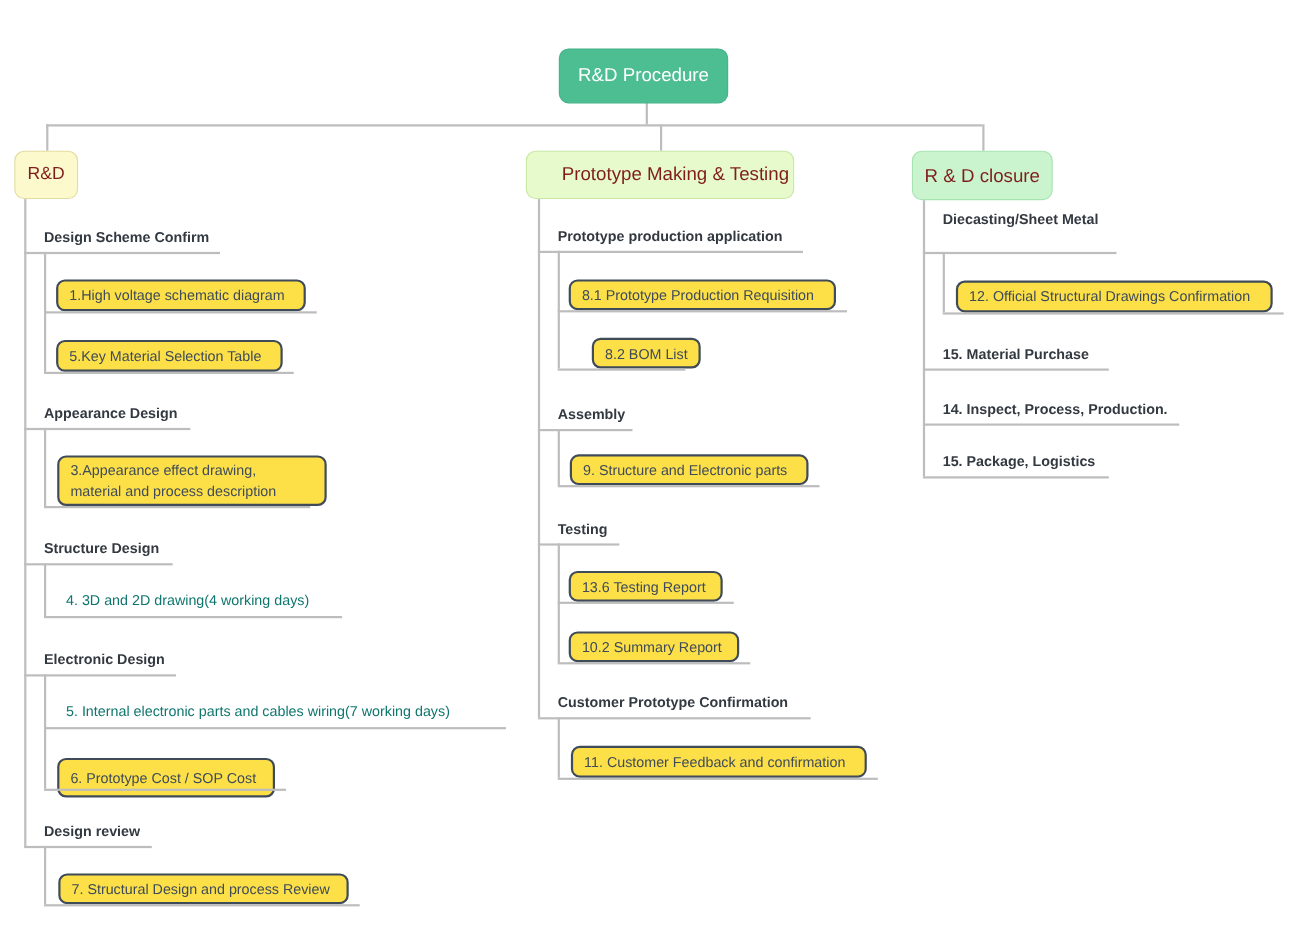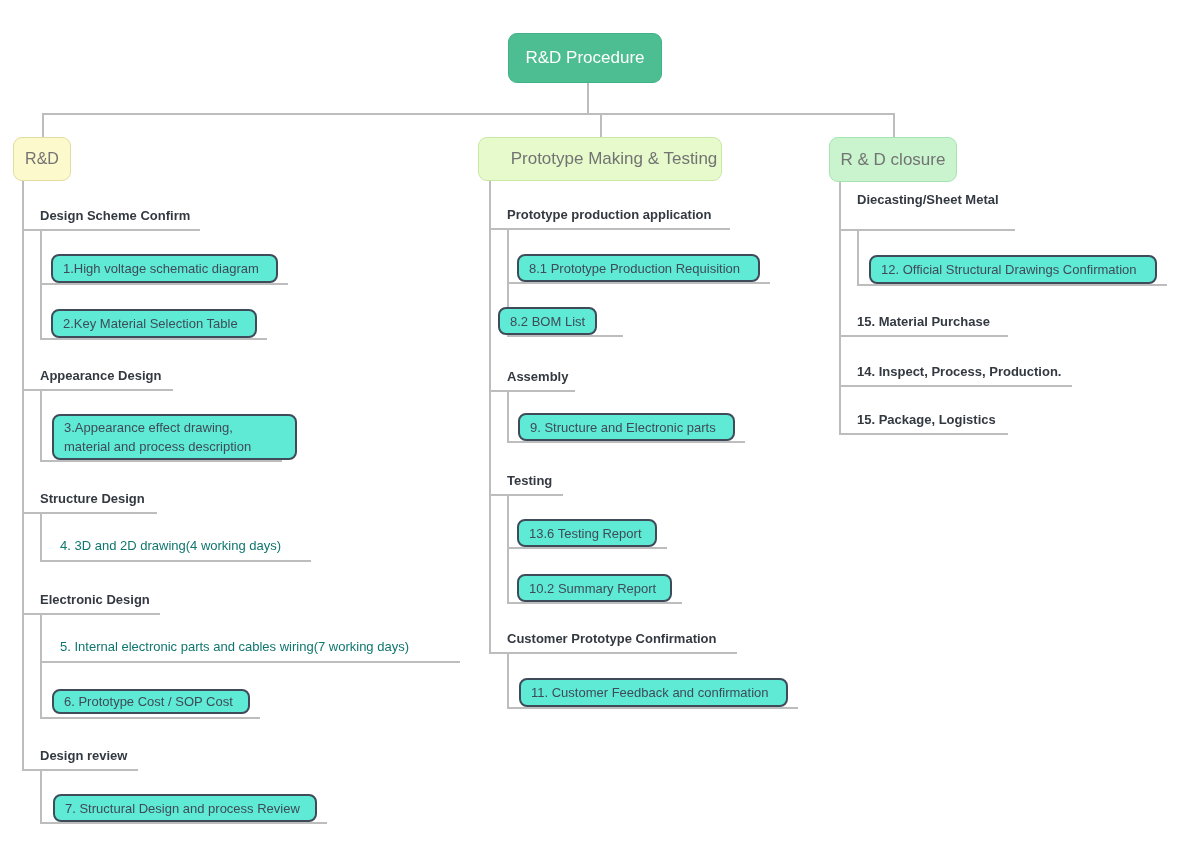--- a/index.html
+++ b/index.html
@@ -3,91 +3,91 @@
 <meta charset="utf-8">
 <style>
   html,body{margin:0;padding:0;background:#ffffff;}
   body{font-family:"Liberation Sans", sans-serif;}
   .canvas{position:relative;width:1185px;height:846px;background:#ffffff;overflow:hidden;}
   .line-h{position:absolute;height:1.5px;background:#bdbdbd;}
   .line-v{position:absolute;width:1.5px;background:#bdbdbd;}
   .node{position:absolute;display:flex;align-items:center;justify-content:center;
         border-radius:9px;font-size:17px;box-sizing:border-box;white-space:nowrap;}
   .root{background:#4dbd92;color:#ffffff;border:1px solid #41b288;}
-  .branch{color:#737373;}
+  .branch{color:#7f1d1d;}
   .b1{background:#fcf9cc;border:1px solid #e3dca0;}
   .b2{background:#e6facb;border:1px solid #c8e8a3;}
   .b3{background:#c9f4ce;border:1px solid #a5e3b1;}
   .title{position:absolute;font-size:13px;font-weight:bold;color:#333941;white-space:nowrap;}
   .boxed{position:absolute;display:flex;align-items:center;border:2px solid #3f4b59;
-         border-radius:8px;background:#5eead4;color:#3f4b59;font-size:13px;
+         border-radius:8px;background:#fde047;color:#3f4b59;font-size:13px;
          padding:0 10px;box-sizing:border-box;white-space:pre-line;line-height:19px;}
   .plain{position:absolute;font-size:13px;color:#0f766e;white-space:nowrap;}
 </style>
 </head>
 <body>
 
 <div class="canvas">
 
   <div class="line-v" style="left:587px;top:83px;height:30px;"></div>
   <div class="line-h" style="left:42px;top:113px;width:851px;"></div>
   <div class="line-v" style="left:42px;top:113px;height:24px;"></div>
   <div class="line-v" style="left:600px;top:113px;height:24px;"></div>
   <div class="line-v" style="left:893px;top:113px;height:24px;"></div>
 
   <div class="line-v" style="left:22px;top:181px;height:589px;"></div>
   <div class="line-v" style="left:489px;top:181px;height:471px;"></div>
   <div class="line-v" style="left:839px;top:182px;height:251px;"></div>
 
-  <div class="node root" style="left:508px;top:33px;width:154px;height:50px;">R&amp;D Procedure</div>
+  <div class="node root" style="left:508px;top:44px;width:154px;height:50px;">R&amp;D Procedure</div>
   <div class="node branch b1" style="left:13px;top:137px;width:58px;height:44px;font-size:16px;">R&amp;D</div>
   <div class="node branch b2" style="left:478px;top:137px;width:244px;height:44px;padding-left:28px;">Prototype Making &amp; Testing</div>
   <div class="node branch b3" style="left:829px;top:137px;width:128px;height:45px;">R &amp; D closure</div>
 
   <div class="title" style="left:40px;top:208px;">Design Scheme Confirm</div>
   <div class="line-h" style="left:22px;top:229px;width:178px;"></div>
   <div class="line-v" style="left:40px;top:229px;height:109px;"></div>
   <div class="boxed" style="left:51px;top:254px;min-width:227px;height:29px;">1.High voltage schematic diagram</div>
   <div class="line-h" style="left:40px;top:283px;width:248px;"></div>
-  <div class="boxed" style="left:51px;top:309px;min-width:206px;height:29px;">2.Key Material Selection Table</div>
+  <div class="boxed" style="left:51px;top:309px;min-width:206px;height:29px;">5.Key Material Selection Table</div>
   <div class="line-h" style="left:40px;top:338px;width:227px;"></div>
 
   <div class="title" style="left:40px;top:368px;">Appearance Design</div>
   <div class="line-h" style="left:22px;top:389px;width:151px;"></div>
   <div class="line-v" style="left:40px;top:389px;height:71px;"></div>
   <div class="boxed" style="left:52px;top:414px;width:245px;height:46px;">3.Appearance effect drawing,
 material and process description</div>
   <div class="line-h" style="left:40px;top:460px;width:242px;"></div>
 
   <div class="title" style="left:40px;top:491px;">Structure Design</div>
   <div class="line-h" style="left:22px;top:512px;width:135px;"></div>
   <div class="line-v" style="left:40px;top:512px;height:48px;"></div>
   <div class="plain" style="left:60px;top:538px;">4. 3D and 2D drawing(4 working days)</div>
   <div class="line-h" style="left:40px;top:560px;width:271px;"></div>
 
   <div class="title" style="left:40px;top:592px;">Electronic Design</div>
   <div class="line-h" style="left:22px;top:613px;width:138px;"></div>
   <div class="line-v" style="left:40px;top:613px;height:104px;"></div>
   <div class="plain" style="left:60px;top:639px;">5. Internal electronic parts and cables wiring(7 working days)</div>
   <div class="line-h" style="left:40px;top:661px;width:420px;"></div>
-  <div class="boxed" style="left:52px;top:689px;min-width:198px;height:25px;">6. Prototype Cost / SOP Cost</div>
+  <div class="boxed" style="left:52px;top:689px;min-width:198px;height:36px;">6. Prototype Cost / SOP Cost</div>
   <div class="line-h" style="left:40px;top:717px;width:220px;"></div>
 
   <div class="title" style="left:40px;top:748px;">Design review</div>
   <div class="line-h" style="left:22px;top:769px;width:116px;"></div>
   <div class="line-v" style="left:40px;top:769px;height:53px;"></div>
   <div class="boxed" style="left:53px;top:794px;min-width:264px;height:28px;">7. Structural Design and process Review</div>
   <div class="line-h" style="left:40px;top:822px;width:287px;"></div>
 
   <div class="title" style="left:507px;top:207px;">Prototype production application</div>
   <div class="line-h" style="left:489px;top:228px;width:241px;"></div>
   <div class="line-v" style="left:507px;top:228px;height:107px;"></div>
   <div class="boxed" style="left:517px;top:254px;min-width:243px;height:28px;">8.1 Prototype Production Requisition</div>
   <div class="line-h" style="left:507px;top:282px;width:263px;"></div>
-  <div class="boxed" style="left:498px;top:307px;min-width:96px;height:28px;">8.2 BOM List</div>
+  <div class="boxed" style="left:538px;top:307px;min-width:96px;height:28px;">8.2 BOM List</div>
   <div class="line-h" style="left:507px;top:335px;width:116px;"></div>
 
   <div class="title" style="left:507px;top:369px;">Assembly</div>
   <div class="line-h" style="left:489px;top:390px;width:86px;"></div>
   <div class="line-v" style="left:507px;top:390px;height:51px;"></div>
   <div class="boxed" style="left:518px;top:413px;min-width:217px;height:28px;">9. Structure and Electronic parts</div>
   <div class="line-h" style="left:507px;top:441px;width:238px;"></div>
 
   <div class="title" style="left:507px;top:473px;">Testing</div>
   <div class="line-h" style="left:489px;top:494px;width:74px;"></div>

